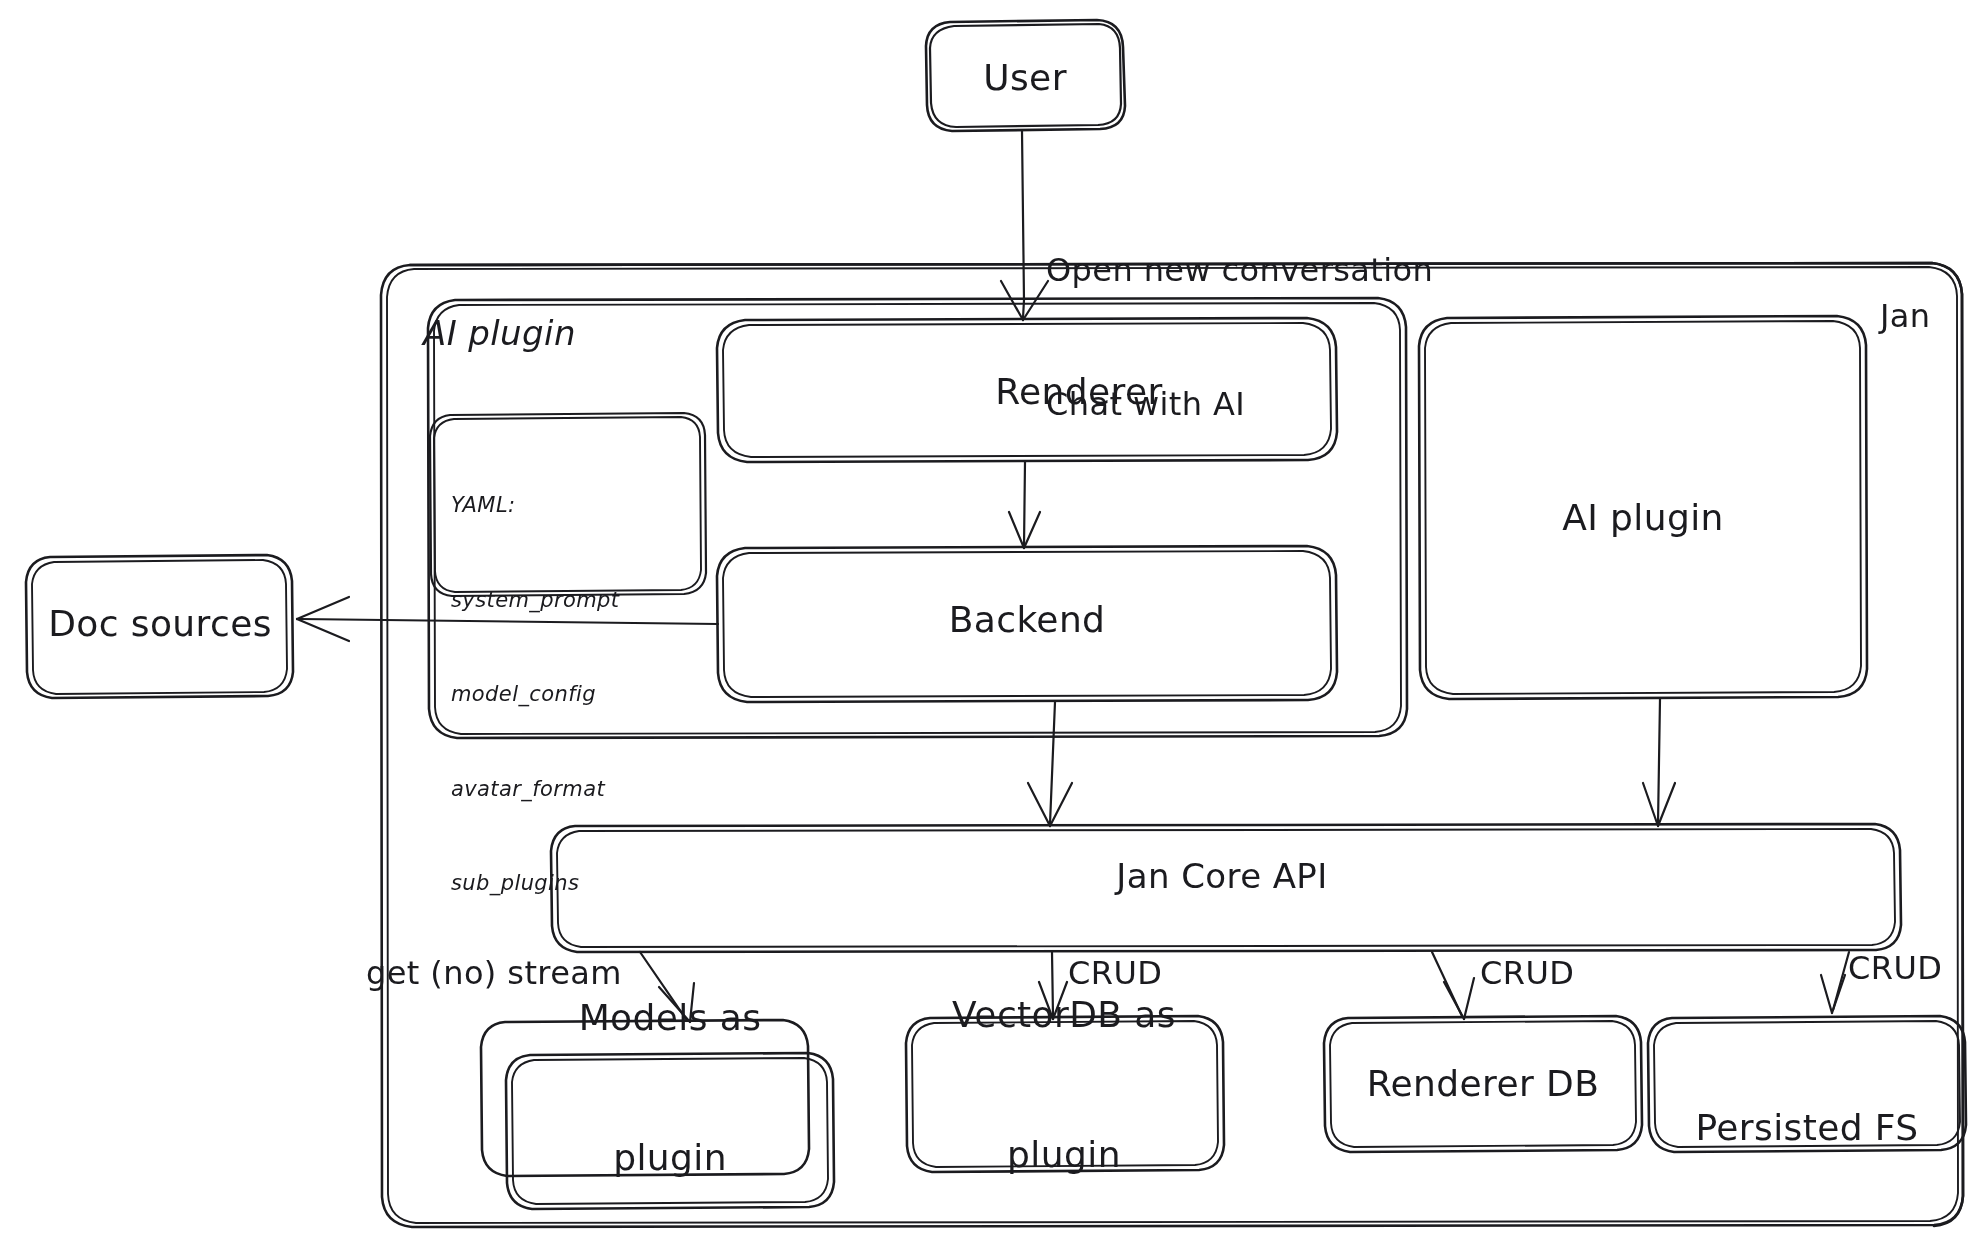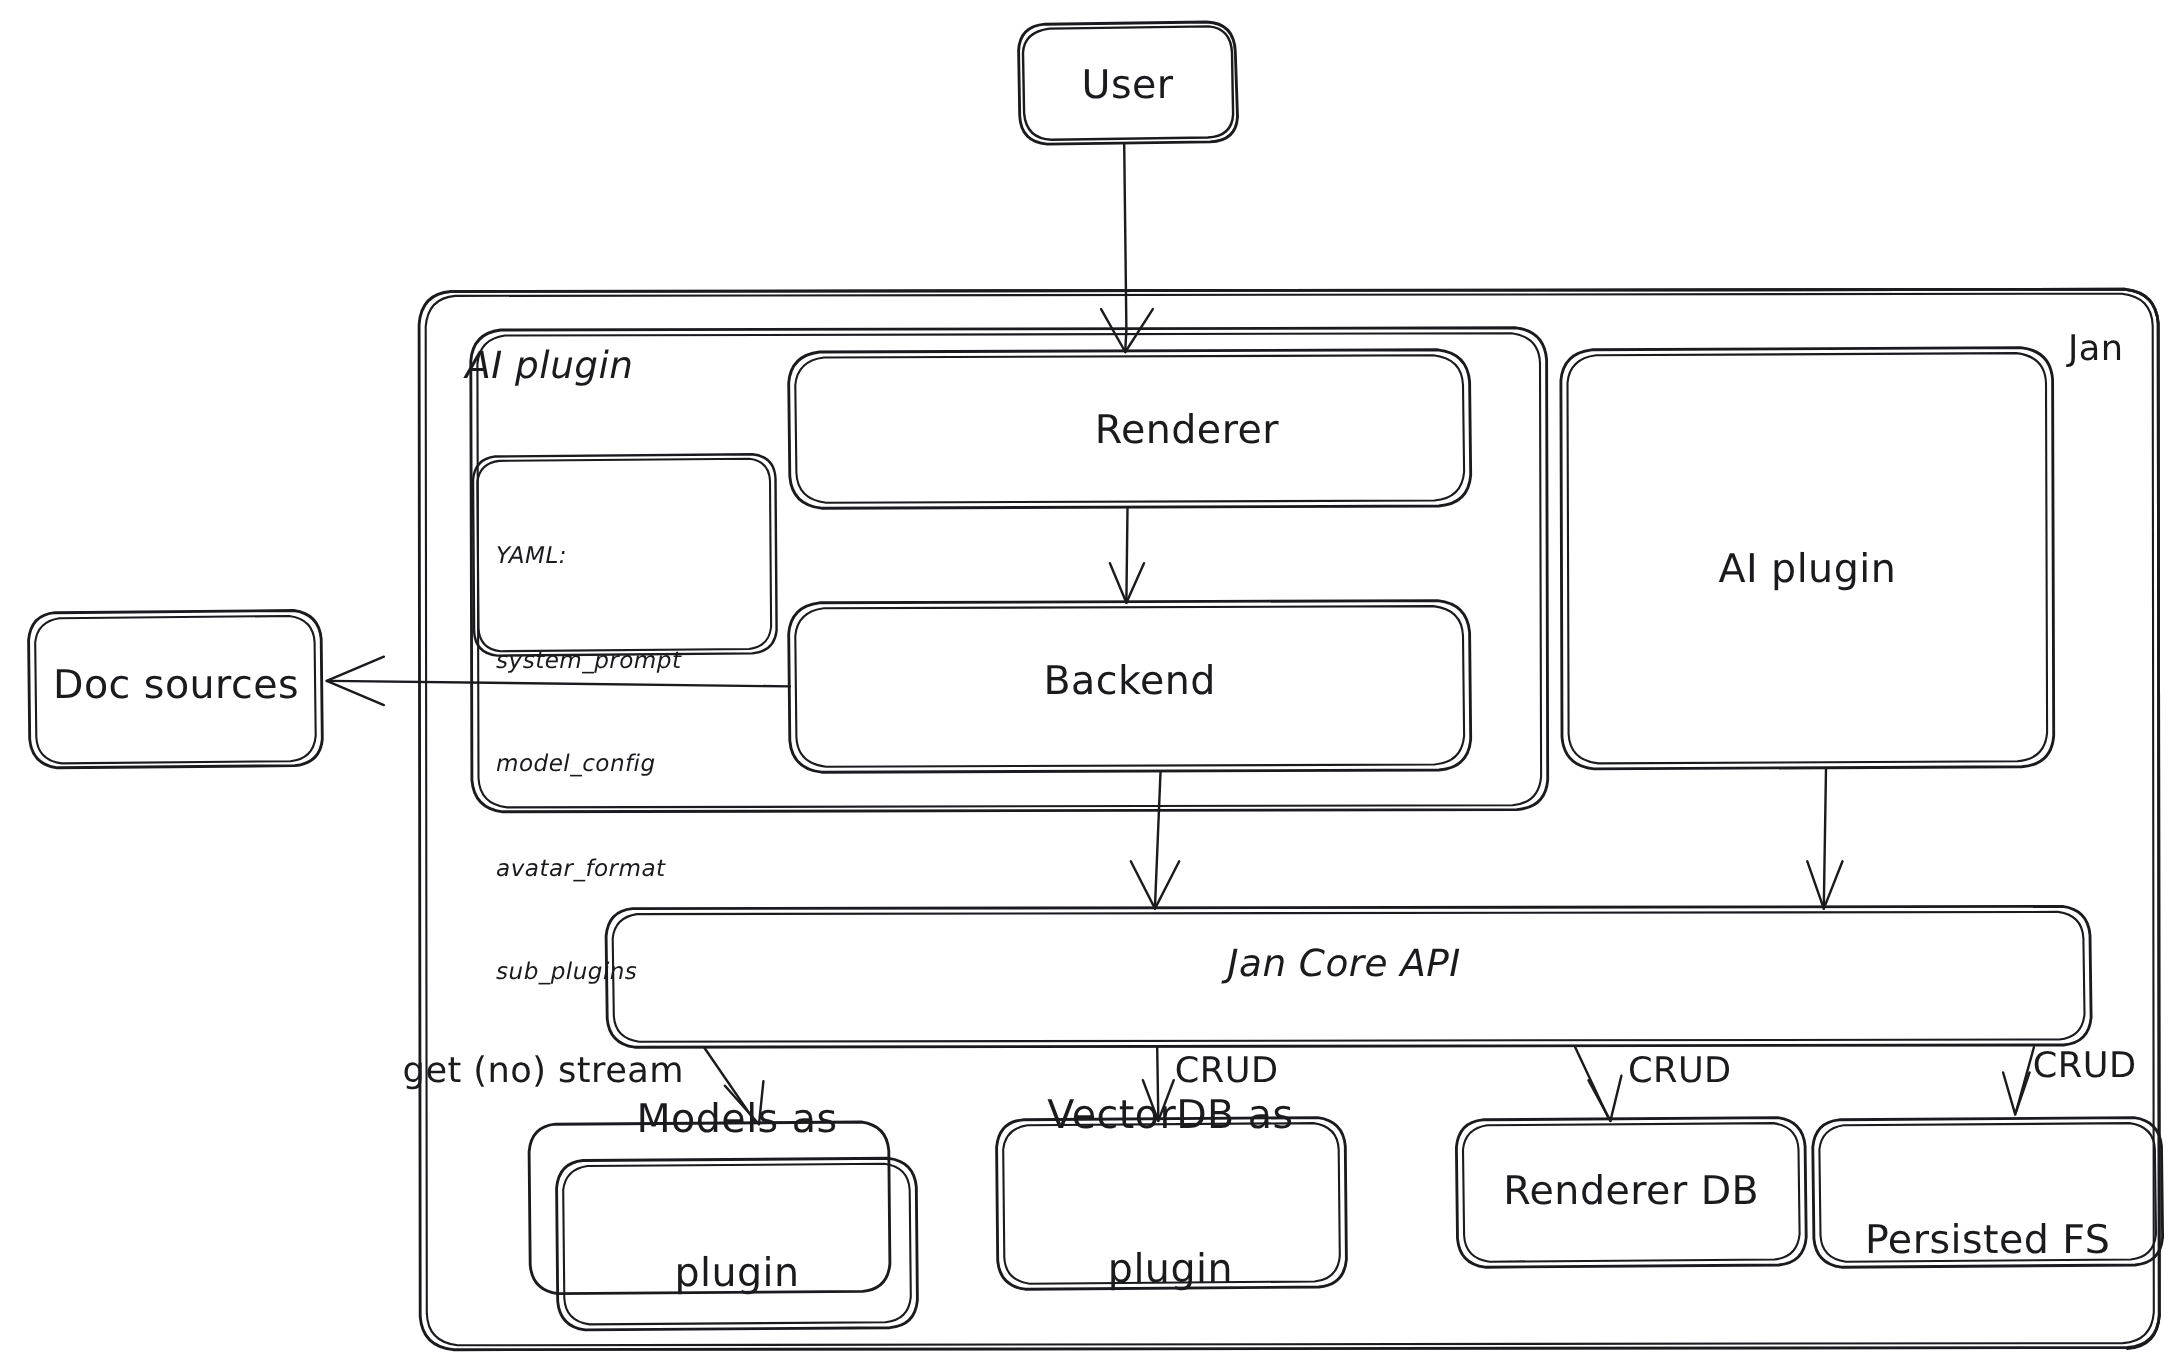--- a/index.html
+++ b/index.html
@@ -196,36 +196,40 @@
   </div>
 
   <div class="lbl center t-node" style="left:1079px; top:392px;">Renderer</div>
 
   <div class="lbl center t-node" style="left:1027px; top:620px;">Backend</div>
 
   <div class="lbl center t-node" style="left:1643px; top:518px;">AI plugin</div>
 
   <div class="lbl center t-node" style="left:160px; top:624px;text-align:right;">Doc sources</div>
 
-  <div class="lbl center t-core" style="left:1222px; top:876px;font-style:italic;">Jan Core API</div>
+  <div class="lbl center t-core" style="left:1222px; top:876px;">Jan Core API</div>
 
   <div class="lbl center t-node" style="left:670px; top:1088px; line-height:1.30;">
     <div>Models as</div>
     <div>plugin</div>
   </div>
 
   <div class="lbl center t-node" style="left:1064px; top:1085px; line-height:1.30;">
     <div>VectorDB as</div>
     <div>plugin</div>
   </div>
 
   <div class="lbl center t-node" style="left:1483px; top:1084px;">Renderer DB</div>
 
   <div class="lbl center t-node" style="left:1807px; top:1084px;margin-top:44px;">Persisted FS</div>
 
+  <div class="lbl left t-edge" style="left:1046px; top:158px; line-height:1.40;">
+    <div>Open new conversation</div>
+    <div>Chat with AI</div>
+  </div>
 
   <div class="lbl left t-edge" style="left:366px; top:955px;text-align:center;">get (no) stream</div>
 
   <div class="lbl left t-edge" style="left:1068px; top:955px;">CRUD</div>
 
   <div class="lbl left t-edge" style="left:1480px; top:955px;">CRUD</div>
 
   <div class="lbl left t-edge" style="left:1848px; top:950px;">CRUD</div>
 
 </div>

